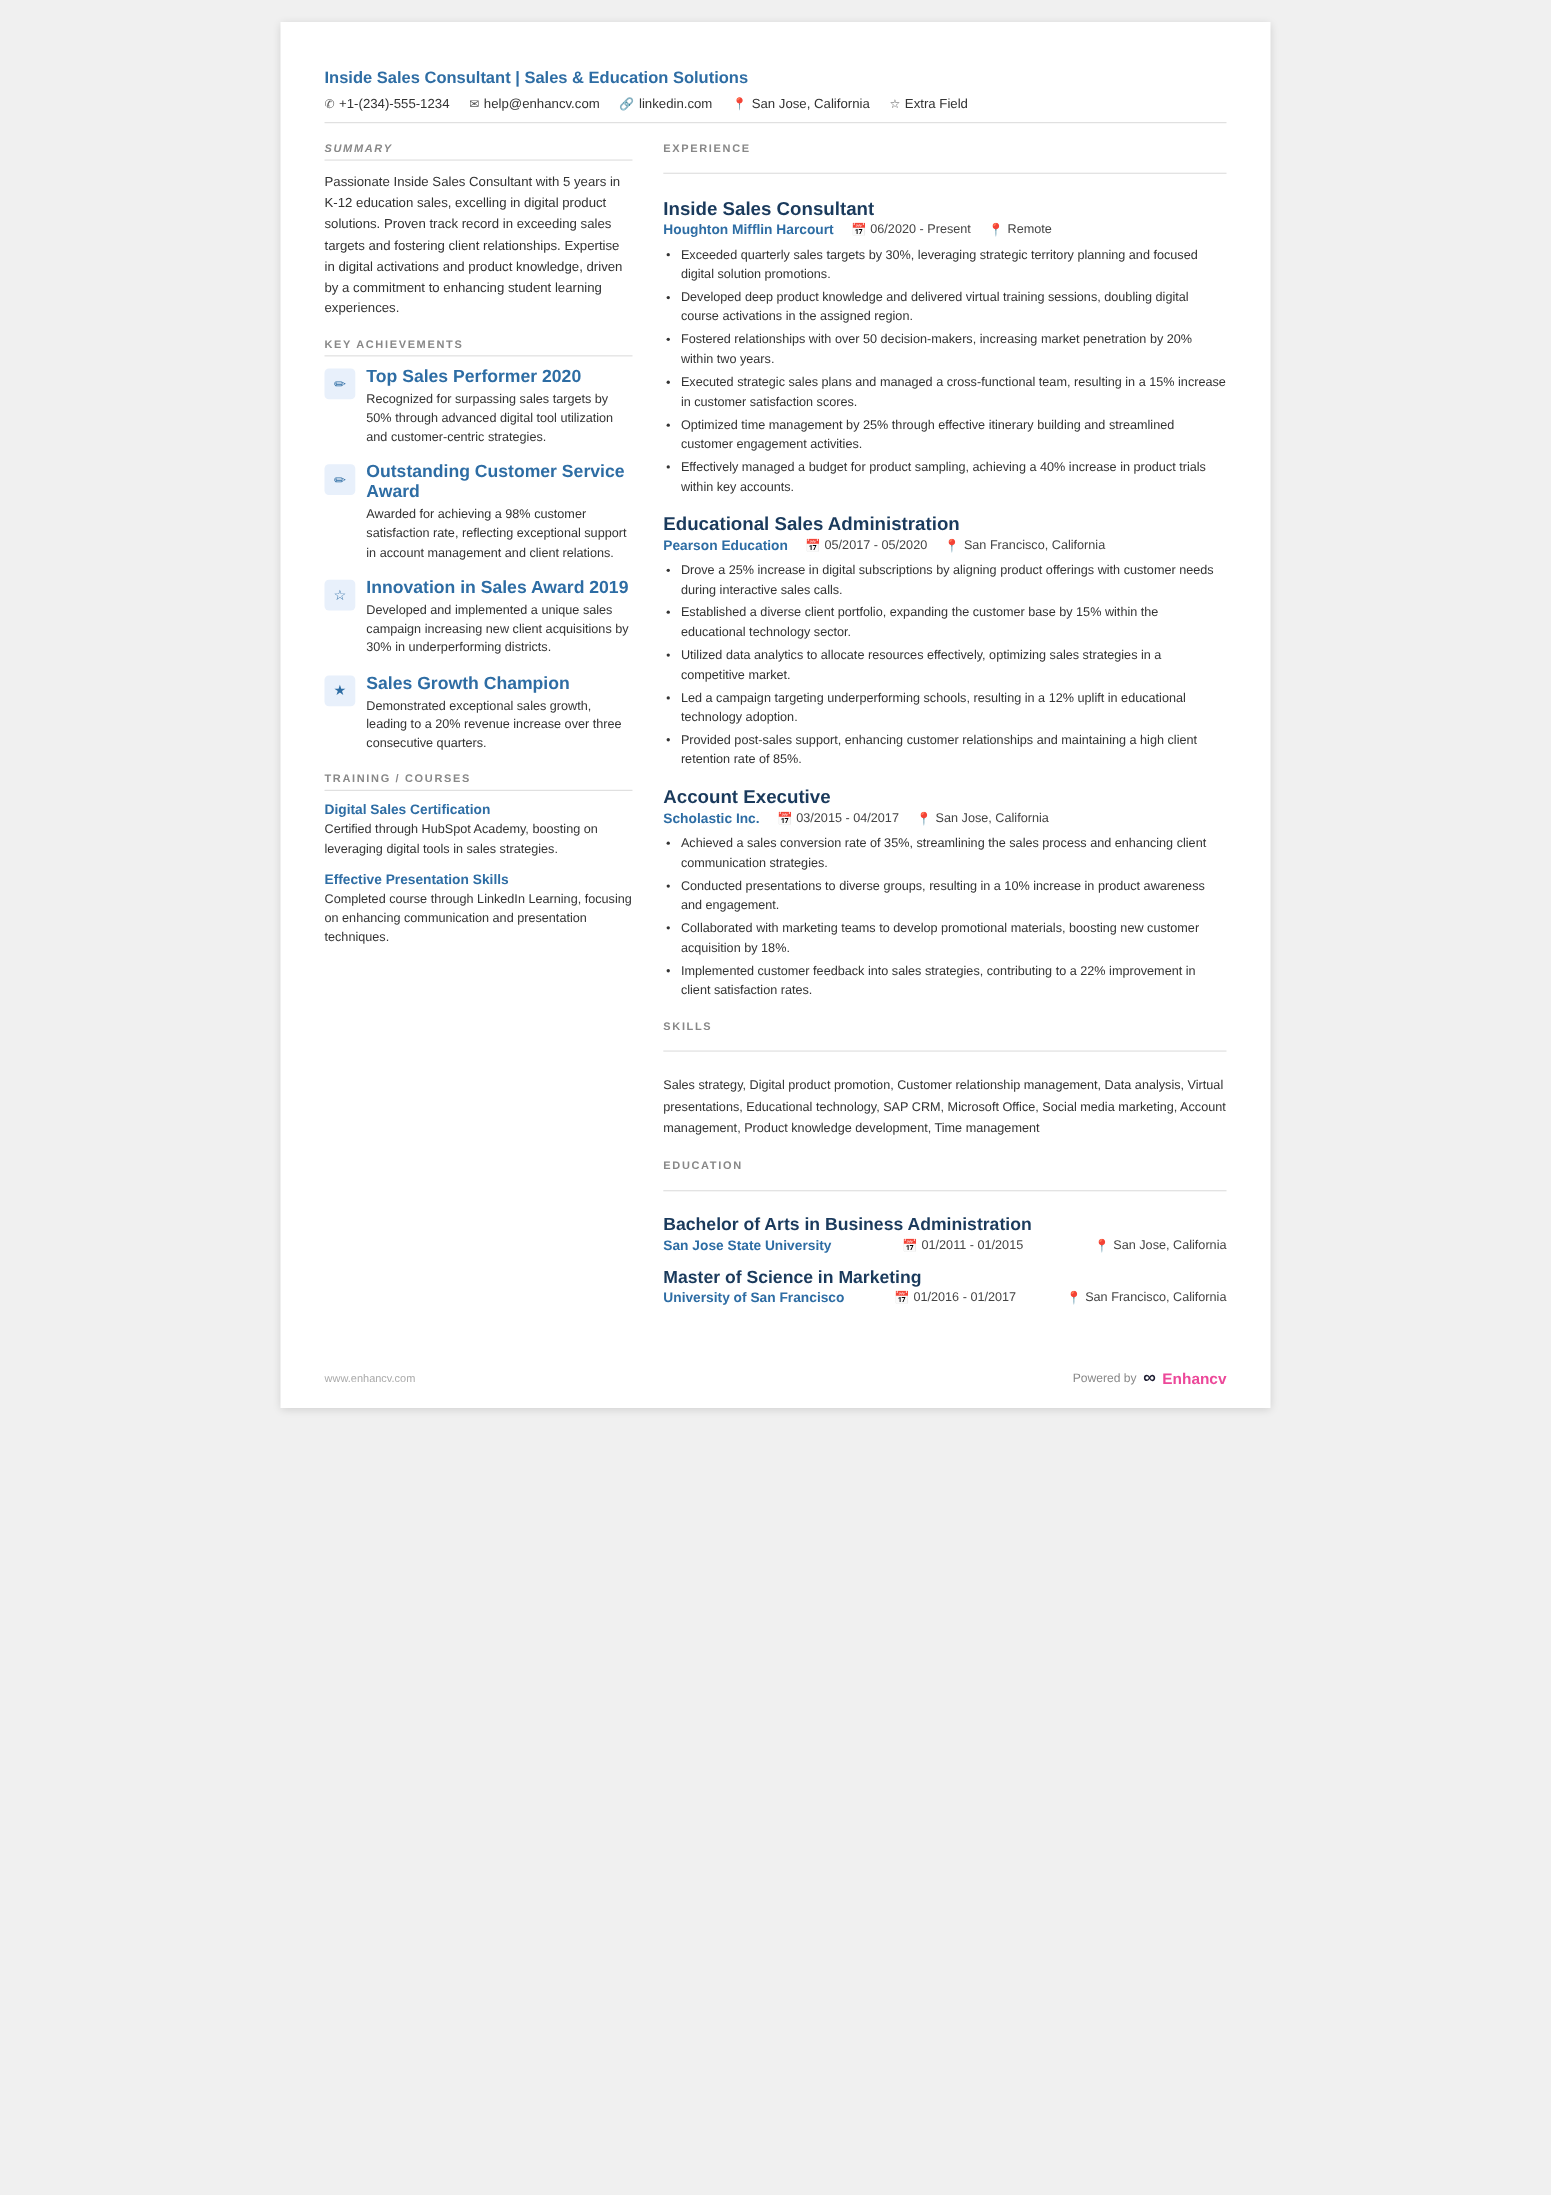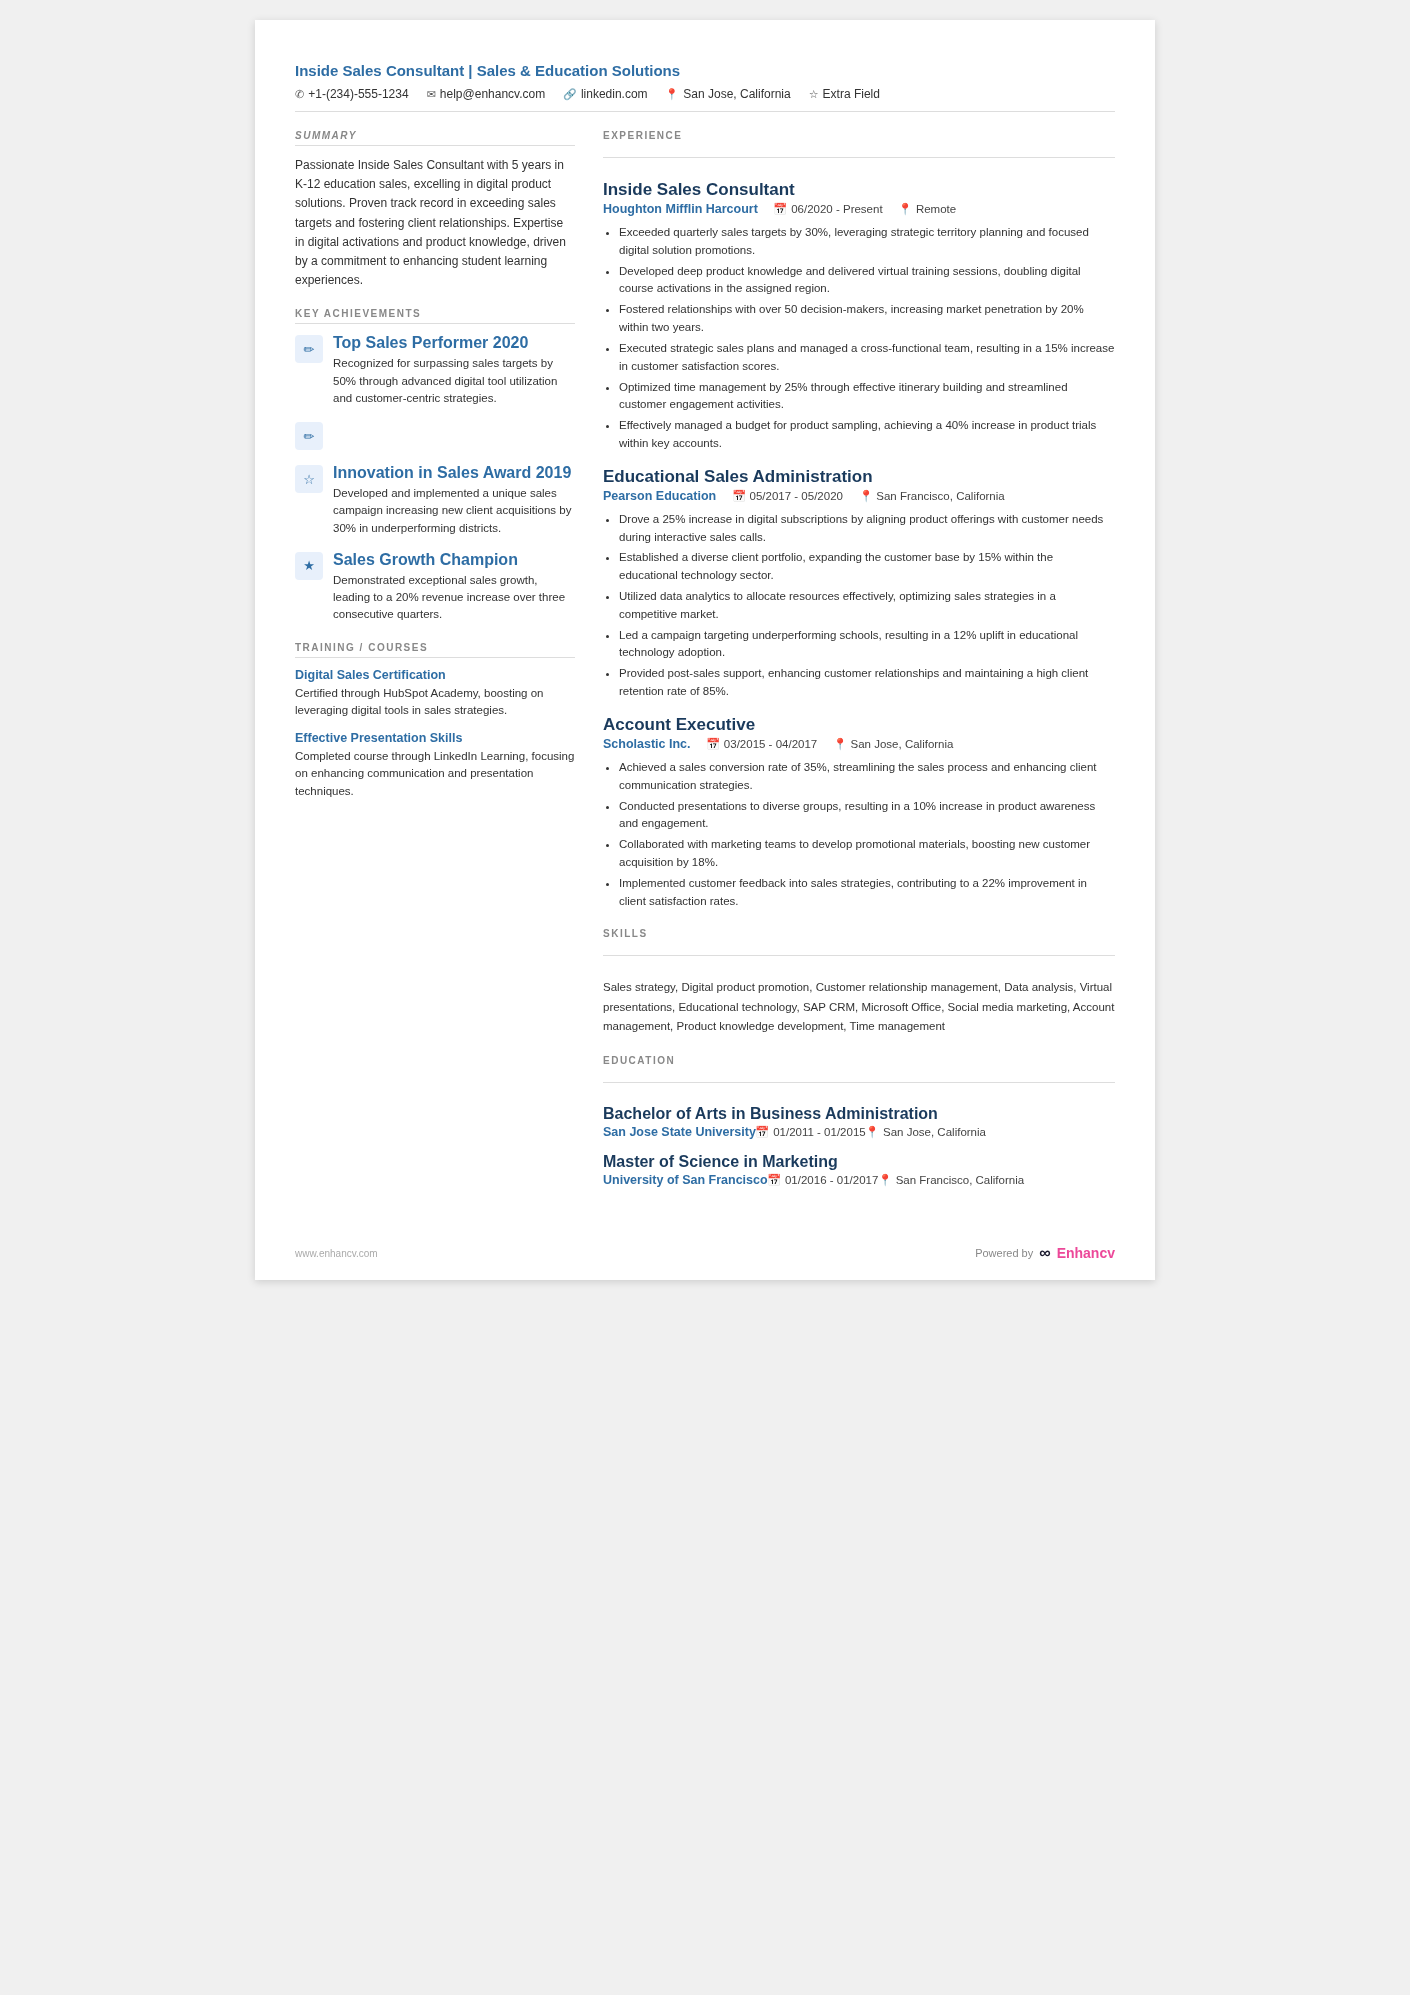--- a/index.html
+++ b/index.html
@@ -181,20 +181,21 @@
       font-size: 16px;
       font-weight: 700;
       color: #1a3a5c;
       margin-bottom: 2px;
     }
     .edu-meta {
       display: flex;
       align-items: center;
       gap: 0;
       flex-wrap: wrap;
+      justify-content: space-between;
     }
     .edu-school {
       font-size: 12.5px;
       font-weight: 700;
       color: #2e6da4;
     }
     .edu-date {
       font-size: 11.5px;
       color: #444;
       display: flex;
@@ -294,20 +295,24 @@
         <div class="achievement-item">
           <div class="achievement-icon pencil">✏</div>
           <div>
             <div class="achievement-title">Top Sales Performer 2020</div>
             <div class="achievement-desc">Recognized for surpassing sales targets by 50% through advanced digital tool utilization and customer-centric strategies.</div>
           </div>
         </div>
 
         <div class="achievement-item">
           <div class="achievement-icon pencil">✏</div>
+          <div>
+            <div class="achievement-title">Outstanding Customer Service Award</div>
+            <div class="achievement-desc">Awarded for achieving a 98% customer satisfaction rate, reflecting exceptional support in account management and client relations.</div>
+          </div>
         </div>
 
         <div class="achievement-item">
           <div class="achievement-icon star-outline">☆</div>
           <div>
             <div class="achievement-title">Innovation in Sales Award 2019</div>
             <div class="achievement-desc">Developed and implemented a unique sales campaign increasing new client acquisitions by 30% in underperforming districts.</div>
           </div>
         </div>
 

